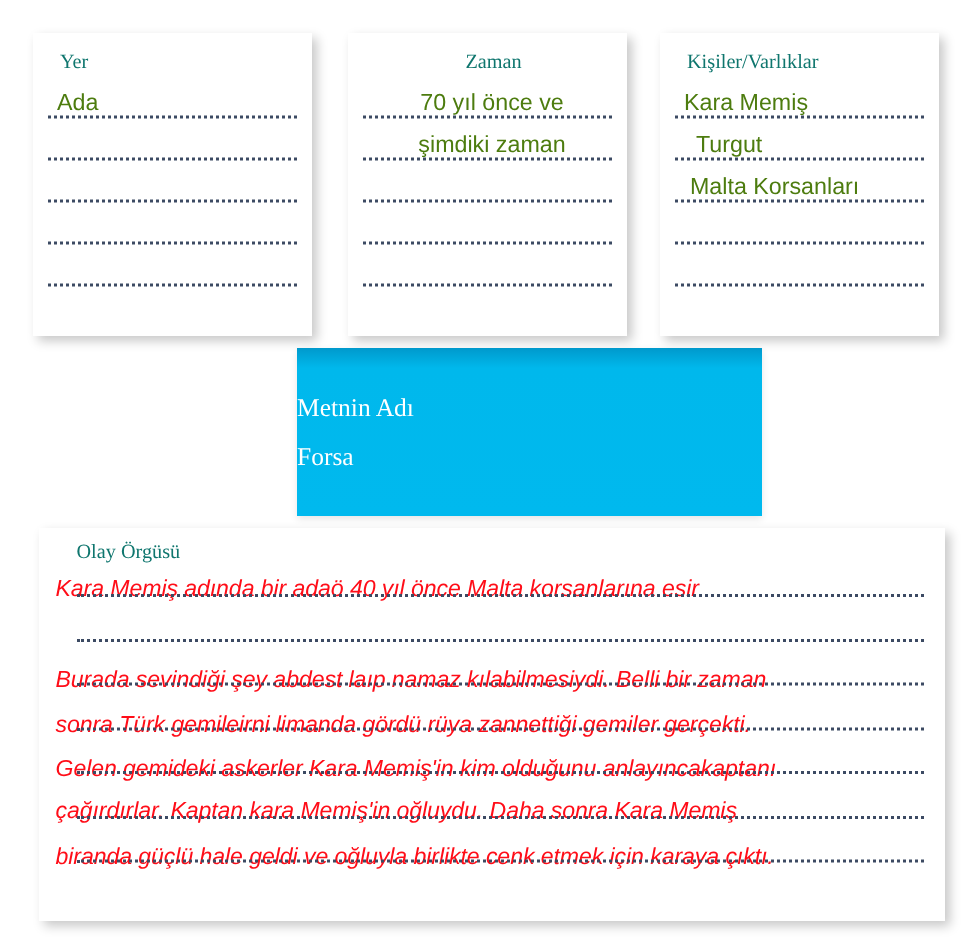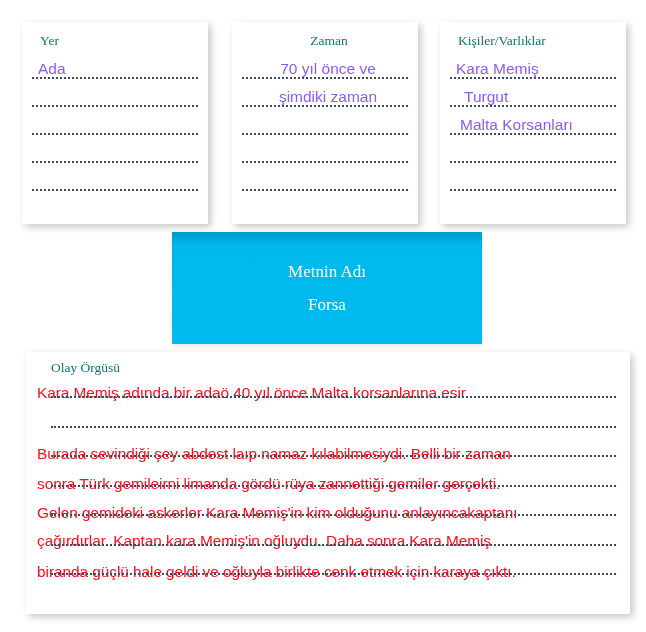--- a/index.html
+++ b/index.html
@@ -65,42 +65,42 @@
     right: 0;
     bottom: 6px;
     border-bottom: 2px dotted #3c4a63;
     height: 0;
   }
   .line .entry {
     position: absolute;
     left: 0;
     right: 0;
     bottom: 8px;
-    color: #8b5cf6;
+    color: #4d7c0f;
     font-size: 15.5px;
     line-height: 1.02;
     white-space: nowrap;
     padding-left: 4px;
     box-sizing: border-box;
   }
   .entry.ind1 { padding-left: 6px; }
   .entry.ind2 { padding-left: 14px; }
   .entry.ind3 { padding-left: 10px; }
 
   
   #title-block {
     position: absolute;
-    left: 172px;
+    left: 198px;
     top: 232px;
     width: 310px;
     height: 112px;
     background: linear-gradient(180deg, #0099cc 0%, #00b8ec 12%, #00b9ee 100%);
     display: flex;
     flex-direction: column;
-    align-items: center;
+    align-items: flex-start;
     justify-content: center;
     color: #ffffff;
     font-family: "Liberation Serif", serif;
     box-shadow: 0 2px 5px rgba(0,0,0,0.10);
   }
   #title-block .t-label {
     font-size: 17px;
     line-height: 1;
     margin-bottom: 16px;
   }
@@ -119,20 +119,21 @@
   }
   #card-olay .card-heading { margin-left: 14px; }
 
   .plot-lines {
     position: relative;
     margin-top: 2px;
   }
   .pline {
     position: relative;
     height: 29.5px;
+    font-style: italic;
   }
   .pline .prule {
     position: absolute;
     left: 14px;
     right: 2px;
     bottom: 8px;
     border-bottom: 2px dotted #3c4a63;
     height: 0;
   }
   .pline .ptext {

